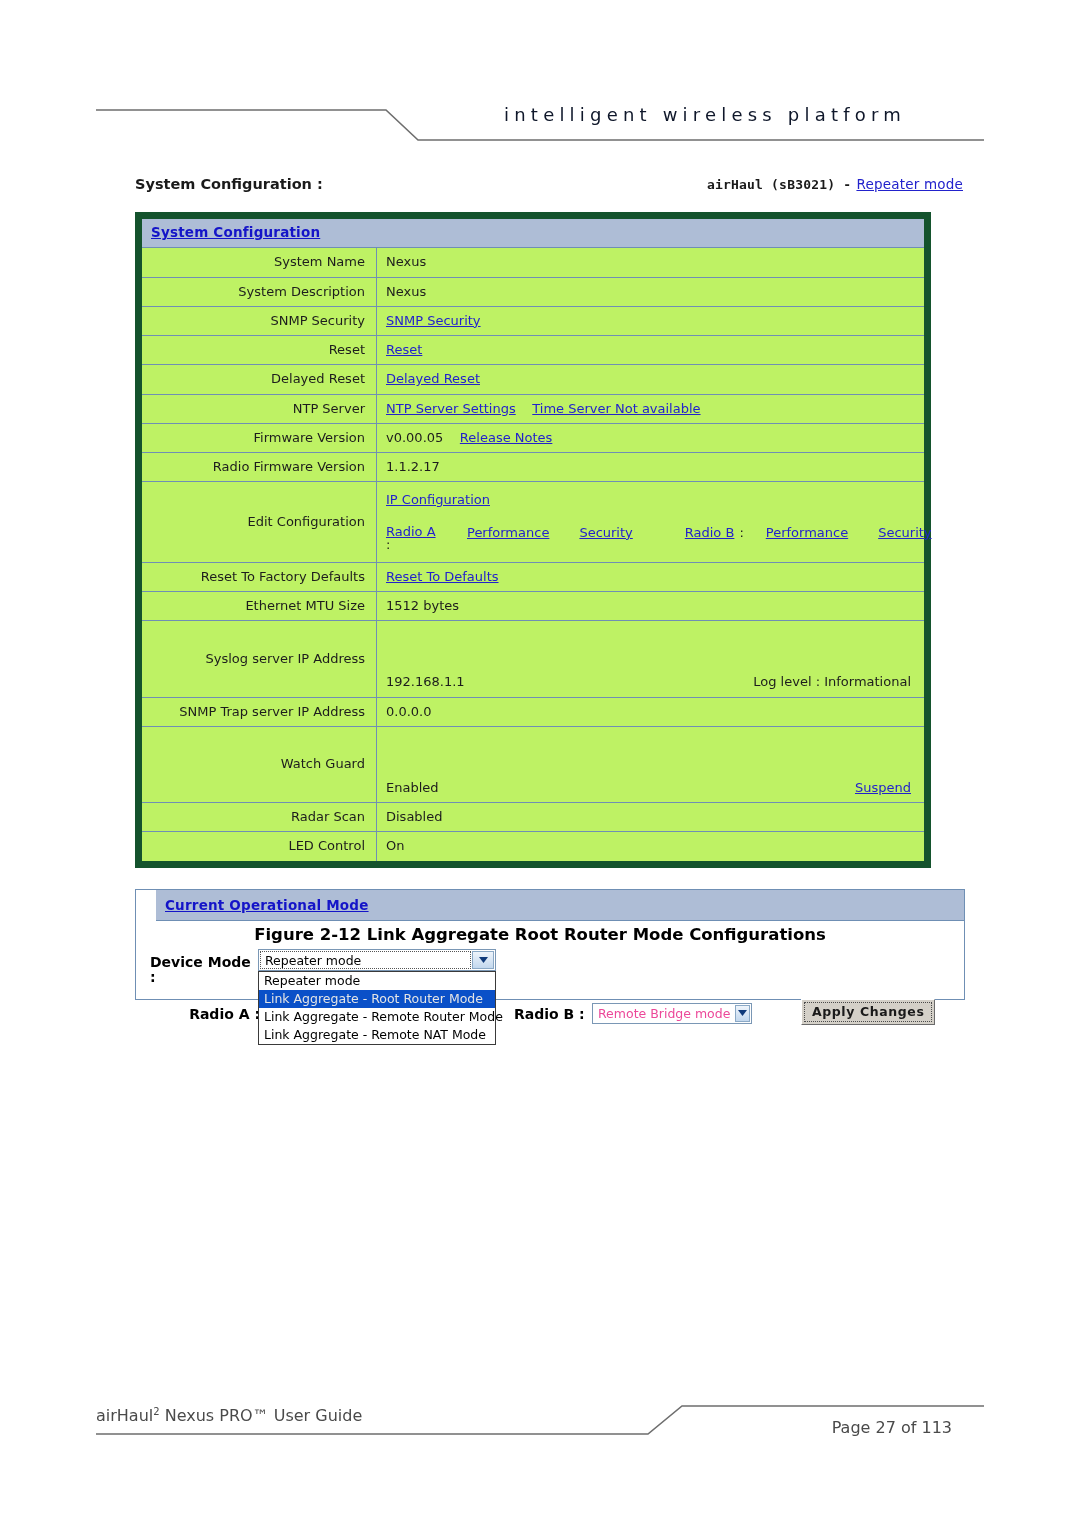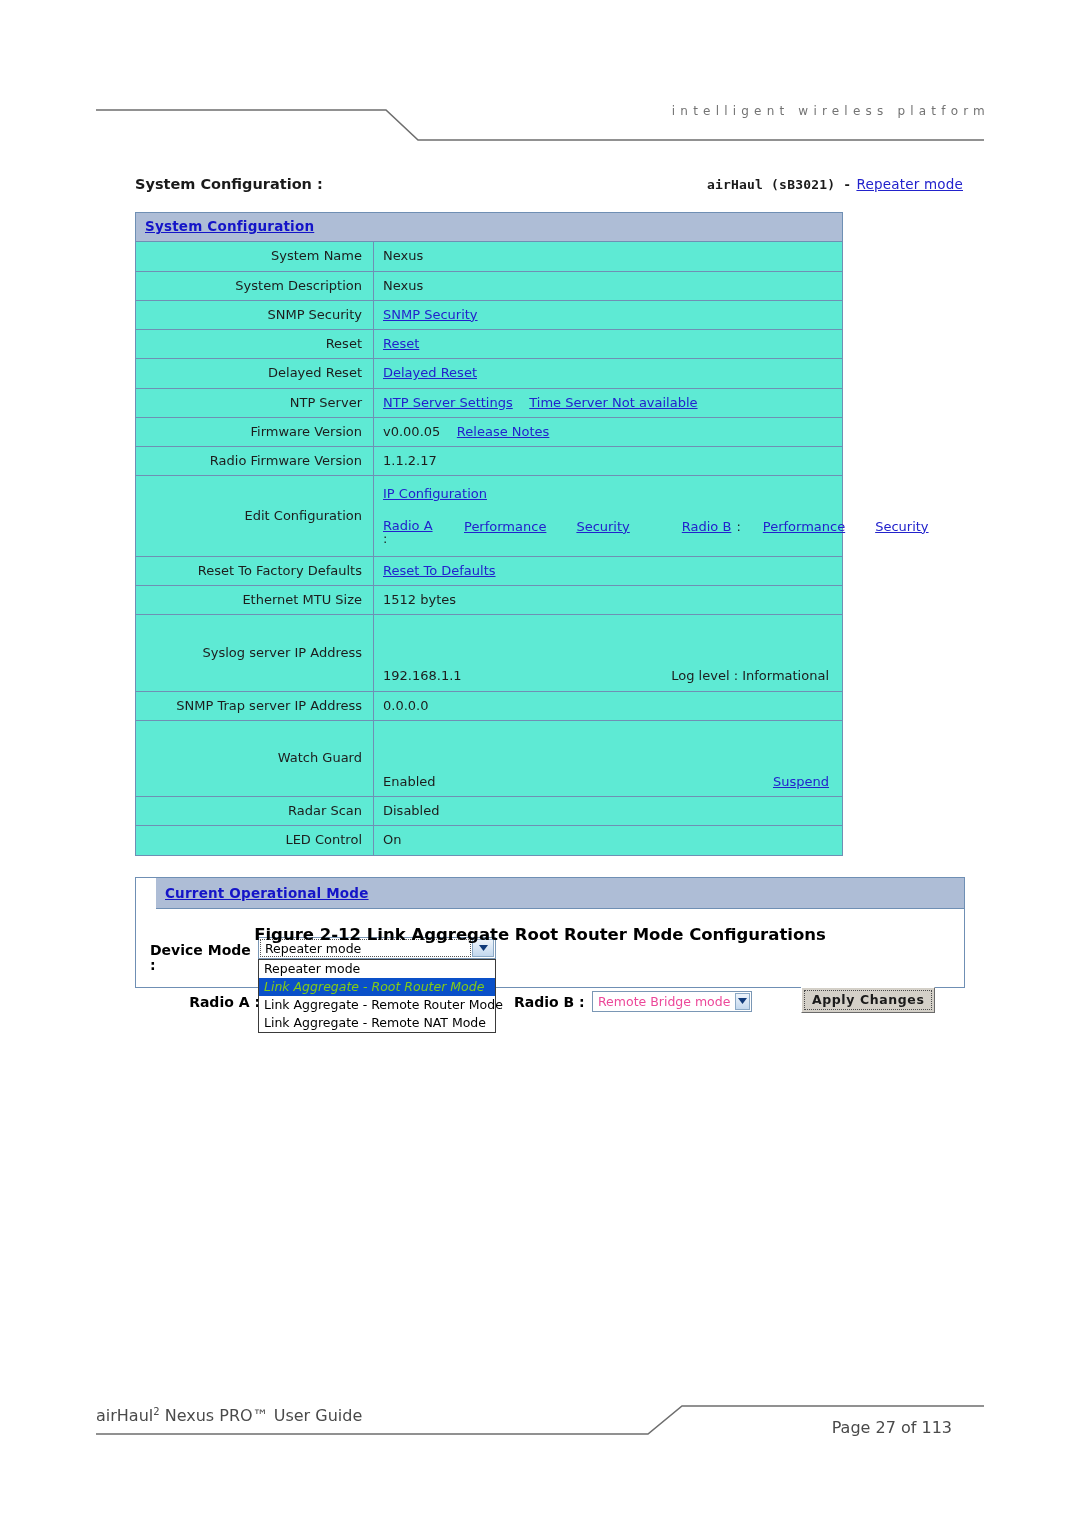--- a/index.html
+++ b/index.html
@@ -20,25 +20,25 @@
   .page-header {
     position: absolute;
     left: 0; top: 96px;
     width: 1080px; height: 48px;
   }
   .page-header svg { display: block; }
   .header-tagline {
     position: absolute;
     left: 420px; top: 104px;
     width: 570px;
-    text-align: right;
-    font-family: "DejaVu Sans", sans-serif;
-    font-size: 12px;
+    text-align: center;
+    font-family: "DejaVu Sans", sans-serif;
+    font-size: 18px;
     letter-spacing: 5.2px;
-    color: #737373;
+    color: #0f172a;
     white-space: nowrap;
   }
 
   
   .figure-wrap {
     position: absolute;
     left: 135px; top: 176px;
     width: 828px;
   }
 
@@ -63,25 +63,25 @@
   }
   .fig-toprow .right a {
     color: #2222cc;
     text-decoration: underline;
     font-weight: normal;
     font-size: 13.5px;
   }
 
   
   .cfg-table {
-    width: 708px;
+    width: 796px;
     border-collapse: collapse;
-    border: 1px solid #14532d;
+    border: 7px solid #14532d;
     table-layout: fixed;
-    background: #5eead4;
+    background: #bef264;
   }
   .cfg-table td {
     border: 1px solid #6f8fb4;
     font-family: "DejaVu Sans", sans-serif;
     font-size: 13px;
     color: #1d1d1d;
     padding: 6px 9px;
     vertical-align: middle;
     line-height: 1.25;
   }
@@ -251,22 +251,21 @@
   .dropdown-list .opt {
     font-family: "DejaVu Sans", sans-serif;
     font-size: 12.5px;
     color: #000;
     padding: 1px 4px 2px 5px;
     line-height: 15px;
     white-space: nowrap;
   }
   .dropdown-list .opt.sel {
     background: #0a50c8;
-    color: #84cc16;
-    font-style: italic;
+    color: #e5e5e5;
   }
 
   .apply-btn {
     position: absolute;
     left: 665px; top: 78px;
     background: #d4d0c8;
     border-top: 1px solid #ffffff;
     border-left: 1px solid #ffffff;
     border-right: 1px solid #6a6a6a;
     border-bottom: 1px solid #6a6a6a;

